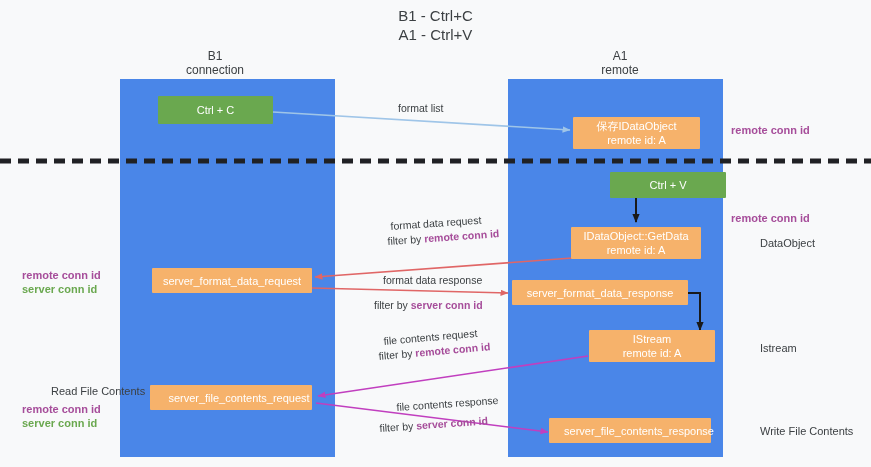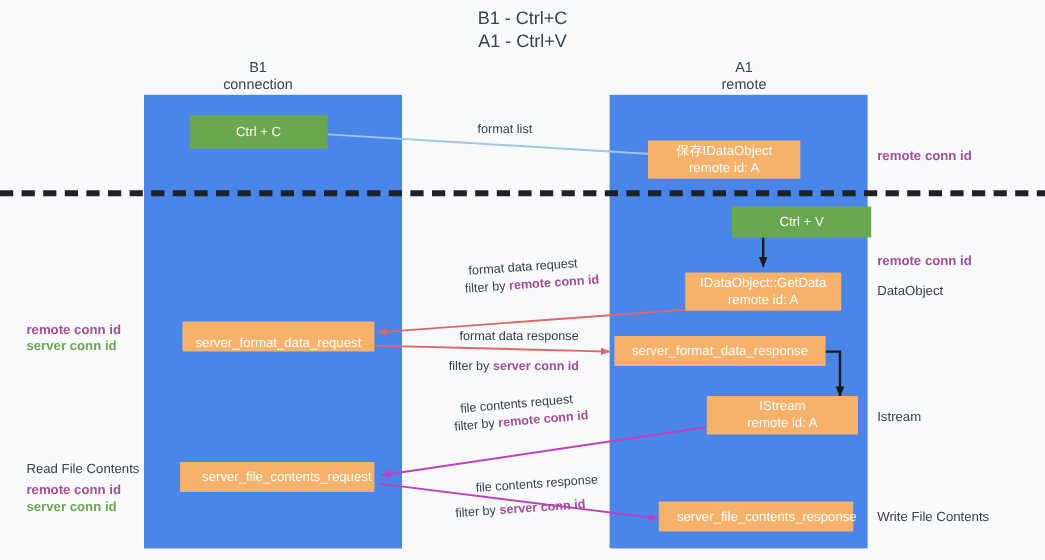--- a/index.html
+++ b/index.html
@@ -62,21 +62,21 @@
   .node .l2 { font-weight: normal; }
 
   
   .lbl {
     font-size: 11px;
     line-height: 14px;
     white-space: nowrap;
   }
   .lbl.purple { color: #a64d9a; font-weight: bold; }
   .lbl.green  { color: #6aa84f; font-weight: bold; }
-  .lbl.dark   { color: #3c4043; }
+  .lbl.dark   { color: #3c4043; margin-left: 29px; }
 
   .edge-lbl {
     font-size: 10.5px;
     line-height: 14px;
     white-space: nowrap;
     color: #3c4043;
   }
   .edge-lbl .hl-purple { color: #a64d9a; font-weight: bold; }
 
   
@@ -138,35 +138,35 @@
 
     <path d="M588,356 L318,396" stroke="#c13fbf" stroke-width="1.6" fill="none" marker-end="url(#ah-magenta)"></path>
 
     <path d="M316,403 L548,432" stroke="#c13fbf" stroke-width="1.6" fill="none" marker-end="url(#ah-magenta)"></path>
   </svg>
 
   <div class="abs node green" style="left:158px; top:96px; width:115px; height:28px;">
     <div>Ctrl + C</div>
   </div>
 
-  <div class="abs node orange" style="left:540px; top:117px; width:127px; height:32px;">
+  <div class="abs node orange" style="left:573px; top:117px; width:127px; height:32px;">
     <div>保存IDataObject</div>
     <div class="l2">remote id: A</div>
   </div>
 
   <div class="abs node green" style="left:578px; top:172px; width:116px; height:26px;margin-left:32px;">
     <div>Ctrl + V</div>
   </div>
 
   <div class="abs node orange" style="left:571px; top:227px; width:130px; height:32px;">
     <div>IDataObject::GetData</div>
     <div class="l2">remote id: A</div>
   </div>
 
-  <div class="abs node orange" style="left:152px; top:268px; width:160px; height:25px;justify-content:flex-end;">
+  <div class="abs node orange" style="left:152px; top:268px; width:160px; height:25px;">
     <div>server_format_data_request</div>
   </div>
 
   <div class="abs node orange" style="left:512px; top:280px; width:176px; height:25px;">
     <div>server_format_data_response</div>
   </div>
 
   <div class="abs node orange" style="left:589px; top:330px; width:126px; height:32px;">
     <div>IStream</div>
     <div class="l2">remote id: A</div>

